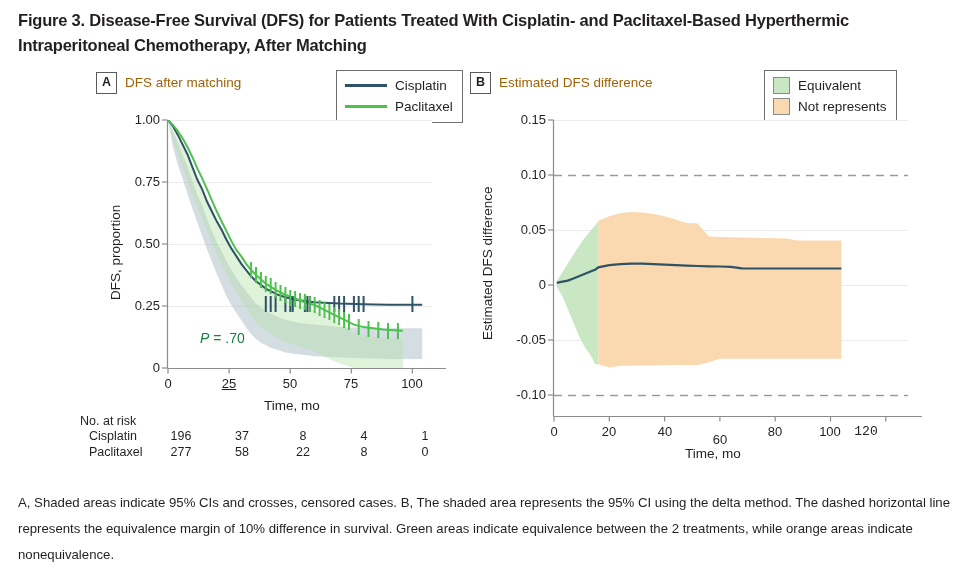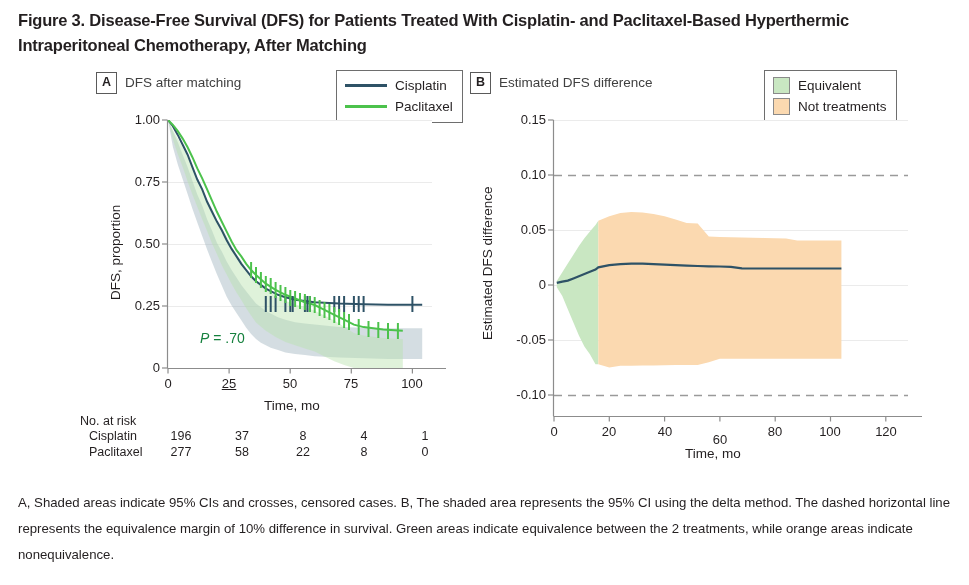--- a/index.html
+++ b/index.html
@@ -50,21 +50,21 @@
     display: inline-block;
     border: 1.2px solid #5a5a5a;
     font-size: 12.5px;
     font-weight: bold;
     line-height: 1;
     padding: 3px 5px 4px 5px;
     color: #231f20;
   }
   .panel-caption {
     font-size: 13.5px;
-    color: #404040;
+    color: #a16207;
   }
 
   
   .legend-box {
     position: absolute;
     border: 1.2px solid #6e6e6e;
     background: #ffffff;
     padding: 4px 9px 5px 8px;
   }
   #legend-a { top: 2px; left: 240px; }
@@ -336,21 +336,21 @@
     <span class="panel-caption">Estimated DFS difference</span>
   </div>
 
   <div class="legend-box" id="legend-b">
     <div class="legend-row">
       <span class="legend-swatch" style="background:#c9e7c2"></span>
       <span class="legend-label">Equivalent</span>
     </div>
     <div class="legend-row">
       <span class="legend-swatch" style="background:#fbd9b0"></span>
-      <span class="legend-label">Not treatments</span>
+      <span class="legend-label">Not represents</span>
     </div>
   </div>
 
   <div class="axis-title vertical" style="left:10px; top:272px;">Estimated DFS difference</div>
 
   <div class="tick-label ytick" style="left:26px; top:44px; width:50px;">0.15</div>
   <div class="tick-label ytick" style="left:26px; top:99px; width:50px;">0.10</div>
   <div class="tick-label ytick" style="left:26px; top:154px; width:50px;">0.05</div>
   <div class="tick-label ytick" style="left:26px; top:209px; width:50px;">0</div>
   <div class="tick-label ytick" style="left:20px; top:264px; width:56px;">-0.05</div>
@@ -402,18 +402,18 @@
       <line x1="345.8" y1="302" x2="345.8" y2="307.5"></line>
     </g>
   </svg>
 
   <div class="tick-label xtick" style="left:64px; top:356px; width:40px;">0</div>
   <div class="tick-label xtick" style="left:119px; top:356px; width:40px;">20</div>
   <div class="tick-label xtick" style="left:175px; top:356px; width:40px;">40</div>
   <div class="tick-label xtick" style="left:230px; top:364px; width:40px;">60</div>
   <div class="tick-label xtick" style="left:285px; top:356px; width:40px;">80</div>
   <div class="tick-label xtick" style="left:340px; top:356px; width:40px;">100</div>
-  <div class="tick-label xtick" style="left:396px; top:356px; width:40px;">120</div>
+  <div class="tick-label xtick" style="left:376px; top:356px; width:40px;font-family:Liberation Mono, monospace;">120</div>
 
   <div class="axis-title" style="left:215px; top:378px;">Time, mo</div>
 </div>
 
 <div id="figure-note">A, Shaded areas indicate 95% CIs and crosses, censored cases. B, The shaded area represents the 95% CI using the delta method. The dashed horizontal line represents the equivalence margin of 10% difference in survival. Green areas indicate equivalence between the 2 treatments, while orange areas indicate nonequivalence.</div>
 
 </body></html>

